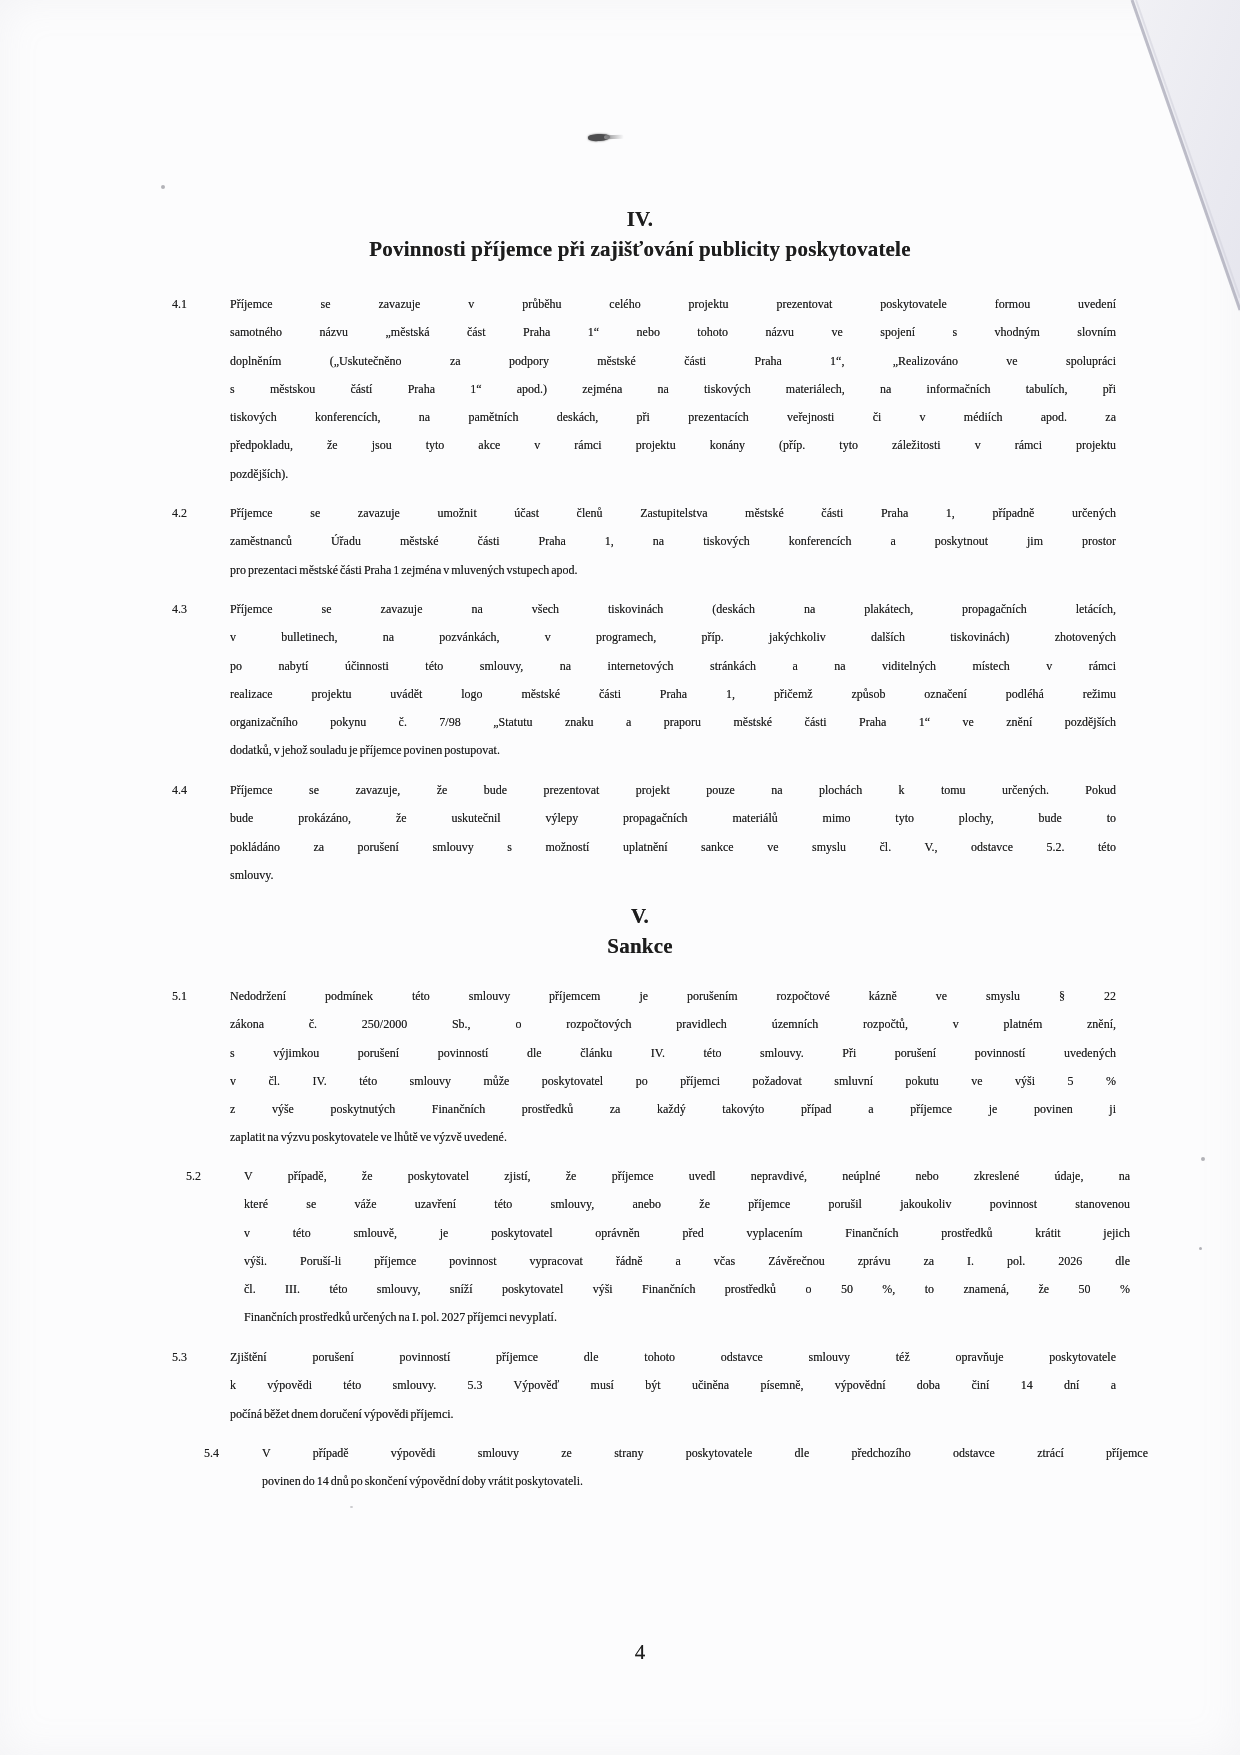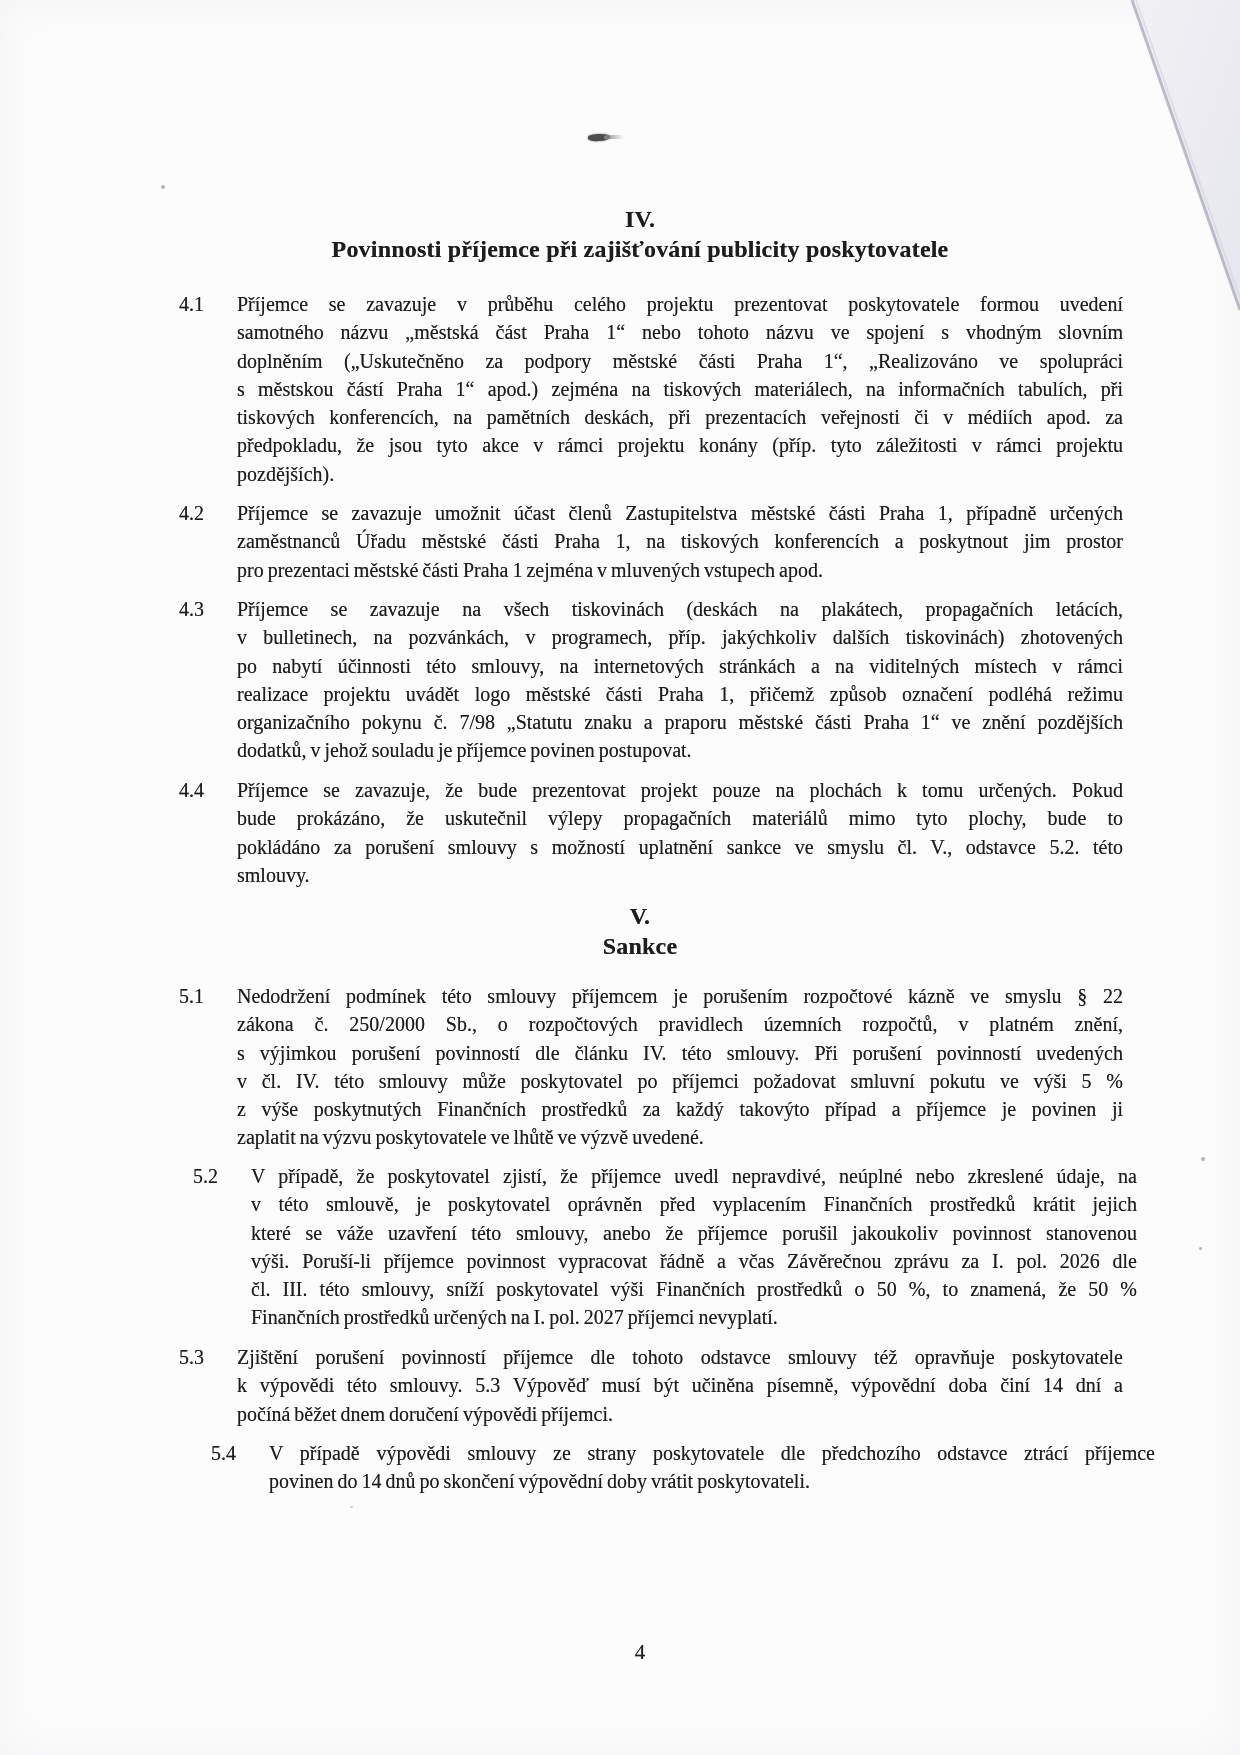--- a/index.html
+++ b/index.html
@@ -41,27 +41,27 @@
     position:absolute;width:4px;height:4px;border-radius:50%;
     background:#9a9aa0;opacity:.75;
   }
   .content{
     position:absolute;left:168px;top:0;width:944px;height:1755px;
     color:var(--ink);
   }
   .heading{
     position:absolute;left:0;width:944px;
     text-align:center;font-weight:bold;
-    font-size:24px;line-height:30px;
+    font-size:21px;line-height:30px;
     letter-spacing:.2px;
     text-shadow:0 0 .6px rgba(25,25,25,.65);
   }
   .para{
-    position:absolute;left:11px;width:944px;
-    font-size:20px;line-height:28.3px;
+    position:absolute;left:4px;width:944px;
+    font-size:12px;line-height:28.3px;
     word-spacing:-1px;
     text-shadow:0 0 .5px rgba(25,25,25,.6);
   }
   .para .num{
     position:absolute;left:0;top:0;
   }
   .para .lines{margin-left:58px;width:886px;}
   .para .line{
     text-align:justify;
     text-align-last:justify;
@@ -163,22 +163,22 @@
           <div class="line">s výjimkou porušení povinností dle článku IV. této smlouvy. Při porušení povinností uvedených</div>
           <div class="line">v čl. IV. této smlouvy může poskytovatel po příjemci požadovat smluvní pokutu ve výši 5 %</div>
           <div class="line">z výše poskytnutých Finančních prostředků za každý takovýto případ a příjemce je povinen ji</div>
           <div class="line last">zaplatit na výzvu poskytovatele ve lhůtě ve výzvě uvedené.</div>
         </div>
       </div>
       <div class="para" style="top: 1162px; margin-left: 14px;">
         <span class="num">5.2</span>
         <div class="lines">
           <div class="line">V případě, že poskytovatel zjistí, že příjemce uvedl nepravdivé, neúplné nebo zkreslené údaje, na</div>
+          <div class="line">které se váže uzavření této smlouvy, anebo že příjemce porušil jakoukoliv povinnost stanovenou</div>
           <div class="line">v této smlouvě, je poskytovatel oprávněn před vyplacením Finančních prostředků krátit jejich</div>
-          <div class="line">které se váže uzavření této smlouvy, anebo že příjemce porušil jakoukoliv povinnost stanovenou</div>
           <div class="line">výši. Poruší-li příjemce povinnost vypracovat řádně a včas Závěrečnou zprávu za I. pol. 2026 dle</div>
           <div class="line">čl. III. této smlouvy, sníží poskytovatel výši Finančních prostředků o 50 %, to znamená, že 50 %</div>
           <div class="line last">Finančních prostředků určených na I. pol. 2027 příjemci nevyplatí.</div>
         </div>
       </div>
       <div class="para" style="top: 1343px;">
         <span class="num">5.3</span>
         <div class="lines">
           <div class="line">Zjištění porušení povinností příjemce dle tohoto odstavce smlouvy  též opravňuje poskytovatele</div>
           <div class="line">k výpovědi této smlouvy. 5.3 Výpověď musí být učiněna písemně, výpovědní doba činí 14 dní a</div>

